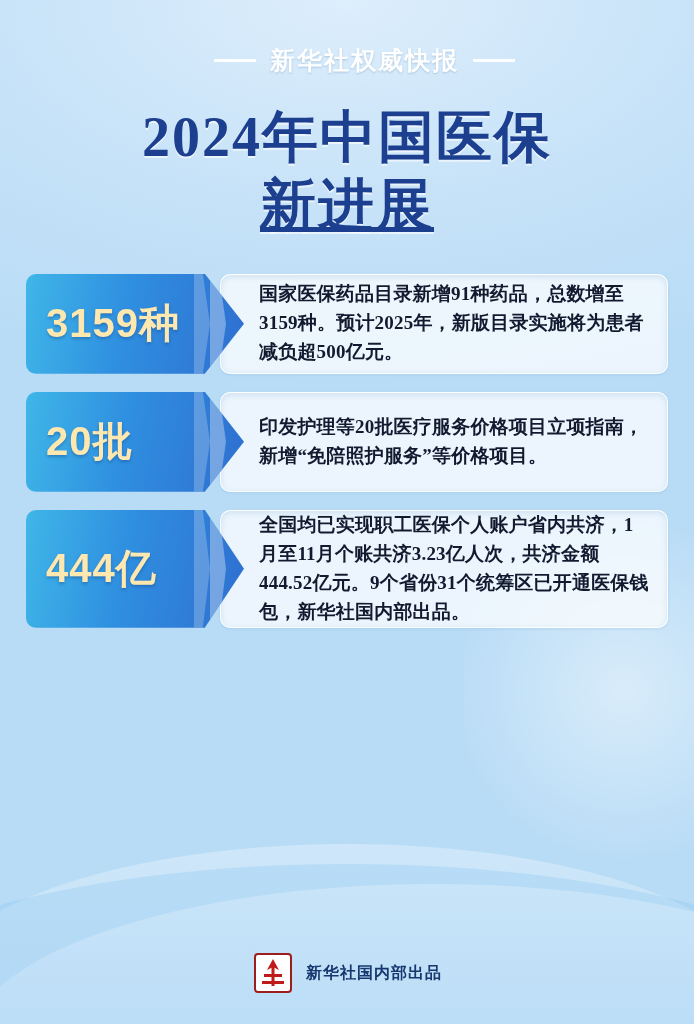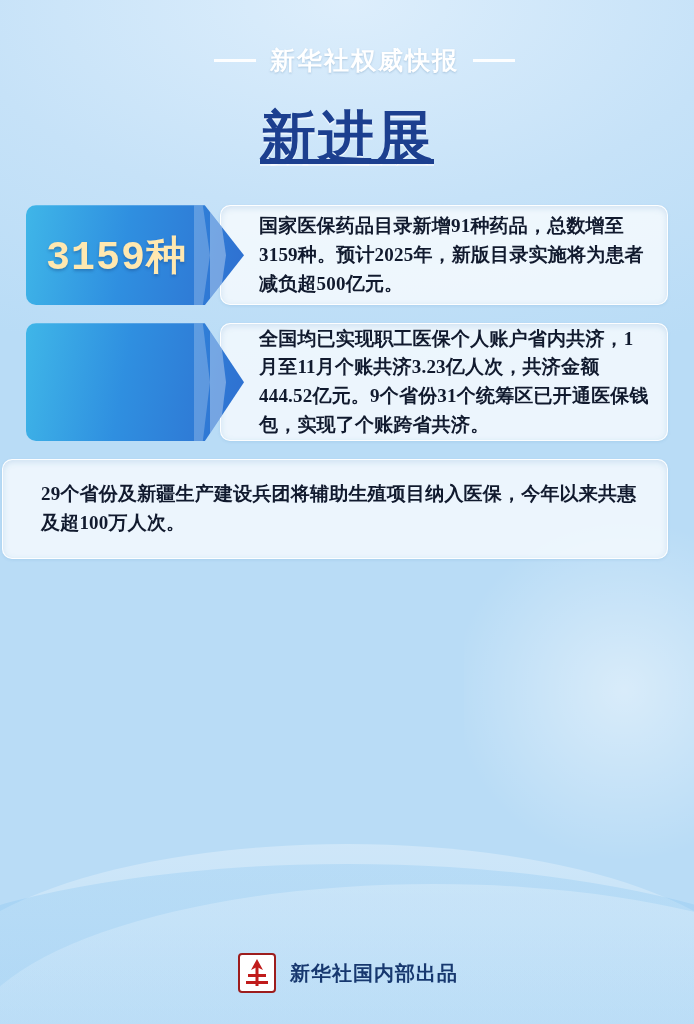--- a/index.html
+++ b/index.html
@@ -121,21 +121,21 @@
     background: linear-gradient(100deg, #3fb6e8 0%, #2f8fe0 45%, #2f6fd0 100%);
     display: flex;
     align-items: center;
     justify-content: flex-start;
     padding-left: 20px;
     box-sizing: border-box;
     clip-path: polygon(0 0, 82% 0, 100% 50%, 82% 100%, 0 100%);
     z-index: 2;
   }
   .badge-num {
-    font-family: Liberation Mono, monospace;
+    font-family: Liberation Sans, sans-serif;
     font-weight: bold;
     font-size: 40px;
     color: #ffe8b0;
     letter-spacing: 1px;
     text-shadow: 0 2px 3px rgba(20,60,120,.35);
     white-space: nowrap;
   }
   .chev {
     position: absolute;
     top: 0;
@@ -181,21 +181,21 @@
     z-index: 4;
   }
   .logo {
     width: 42px;
     height: 46px;
     position: relative;
   }
   .footer-text {
     font-family: "Liberation Serif", serif;
     font-weight: bold;
-    font-size: 20px;
+    font-size: 16px;
     color: #17386f;
     letter-spacing: 1px;
   }
 </style>
 </head>
 <body>
 
 <div class="poster">
 
   <div class="wave wave1"></div>
@@ -205,51 +205,60 @@
 
   <div class="content">
 
     <div class="kicker">
       <span class="line"></span>
       <span class="kicker-text">新华社权威快报</span>
       <span class="line"></span>
     </div>
 
     <div class="title">
+      <span class="l1">2024年中国医保</span>
       <span class="l2">新进展</span>
     </div>
 
     <div class="rows">
 
       <div class="row">
         <div class="badge">
           <span class="badge-num">3159种</span>
           <span class="chev c1"></span>
           <span class="chev c2"></span>
         </div>
         <div class="card">
           <div class="card-text">国家医保药品目录新增91种药品，总数增至3159种。预计2025年，新版目录实施将为患者减负超500亿元。</div>
         </div>
       </div>
 
+      <div class="row">
+        <div class="badge">
+          <span class="badge-num">20批</span>
+          <span class="chev c1"></span>
+          <span class="chev c2"></span>
+        </div>
+        <div class="card">
+          <div class="card-text">印发护理等20批医疗服务价格项目立项指南，新增“免陪照护服务”等价格项目。</div>
+        </div>
+      </div>
 
       <div class="row tall">
         <div class="badge">
+          <span class="badge-num">444亿</span>
           <span class="chev c1"></span>
           <span class="chev c2"></span>
         </div>
         <div class="card">
-          <div class="card-text">全国均已实现职工医保个人账户省内共济，1月至11月个账共济3.23亿人次，共济金额444.52亿元。9个省份31个统筹区已开通医保钱包，实现了个账跨省共济。</div>
-        </div>
-      </div>
-
-      <div class="row">
-        <div class="card">
-          <div class="card-text">29个省份及新疆生产建设兵团将辅助生殖项目纳入医保，今年以来共惠及超100万人次。</div>
-        </div>
+          <div class="card-text">全国均已实现职工医保个人账户省内共济，1月至11月个账共济3.23亿人次，共济金额444.52亿元。9个省份31个统筹区已开通医保钱包，新华社国内部出品。</div>
+        </div>
+      </div>
+
+      <div class="row">
       </div>
 
       <div class="row">
       </div>
 
     </div>
   </div>
 
   <div class="footer">
     <span class="logo">

